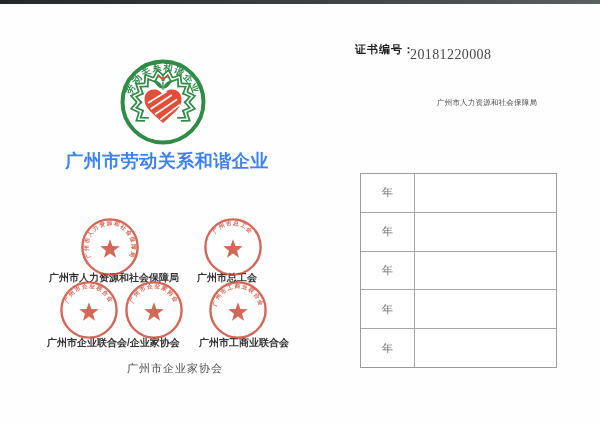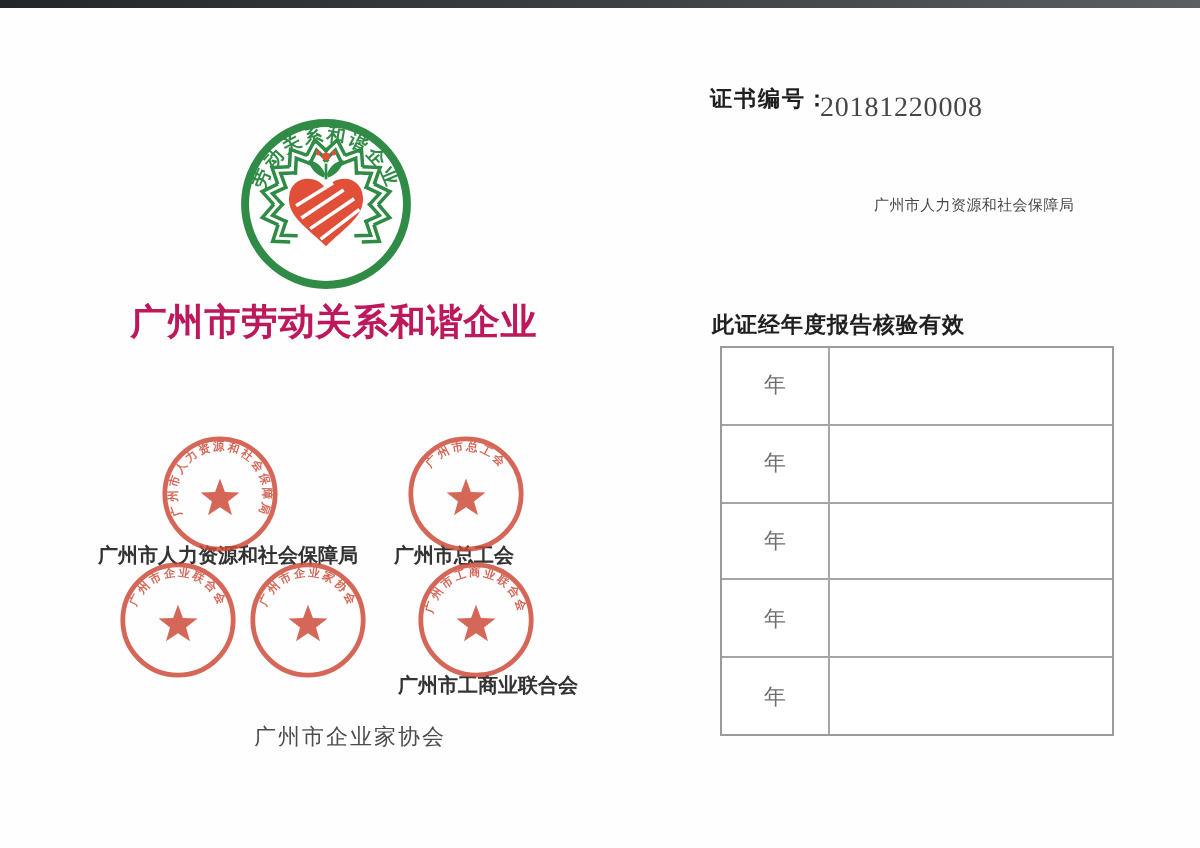--- a/index.html
+++ b/index.html
@@ -5,21 +5,21 @@
   html,body{margin:0;padding:0;background:#888;}
   .page{
     position:relative;width:600px;height:424px;background:#fefefe;
     font-family:"Liberation Sans","DejaVu Sans",sans-serif;overflow:hidden;
   }
   .scan-edge-top{position:absolute;left:0;top:0;width:600px;height:4px;
     background:linear-gradient(90deg,#23272b,#3d4246 55%,#5a5f63);}
   
   .emblem{position:absolute;left:119px;top:58px;width:88px;height:88px;}
   .title1{position:absolute;left:27px;top:149px;width:280px;text-align:center;
-    font-size:18px;font-weight:700;color:#be185d;letter-spacing:.5px;}
+    font-size:18px;font-weight:700;color:#3b82f6;letter-spacing:.5px;}
   .title2{position:absolute;left:27px;top:182px;width:280px;text-align:center;
     font-size:17px;font-weight:700;color:#404040;letter-spacing:2.5px;}
   .seal{position:absolute;width:60px;height:60px;z-index:3;}
   .seal-0{left:80px;top:217px;}
   .seal-1{left:203px;top:217px;}
   .seal-2{left:59px;top:280px;}
   .seal-3{left:124px;top:280px;}
   .seal-4{left:208px;top:280px;}
   .issuer-label{position:absolute;font-size:10px;font-weight:700;color:#333;
     letter-spacing:0;white-space:nowrap;z-index:2;}
@@ -94,20 +94,21 @@
       <circle cx="50" cy="23" r="2.2" fill="#e14f39"></circle>
       <circle cx="45.5" cy="21" r="1.4" fill="#e14f39"></circle>
       <circle cx="54.5" cy="21" r="1.4" fill="#e14f39"></circle>
     </g>
   </svg>
 
   <div class="title1">广州市劳动关系和谐企业</div>
 
   <div class="issuer-label lab-0">广州市人力资源和社会保障局</div>
   <div class="issuer-label lab-1">广州市总工会</div>
+  <div class="issuer-label lab-2">广州市企业联合会/企业家协会</div>
   <div class="issuer-label lab-3">广州市工商业联合会</div>
 
   <svg class="seal seal-0" viewBox="0 0 100 100">
     <g opacity="0.82">
       <circle cx="50" cy="50" r="46" fill="none" stroke="#cc4733" stroke-width="4"></circle>
       <polygon points="50,37 54.1,48.3 66.2,48.7 56.7,56.2 60,67.8 50,61 40,67.8 43.3,56.2 33.8,48.7 45.9,48.3" fill="#cc4733"></polygon>
       <path id="seal-arc-0" d="M 18,66 A 36,36 0 1 1 82,66" fill="none"></path>
       <text class="seal-text" fill="#cc4733" font-weight="bold" letter-spacing="2" text-anchor="middle" font-size="9.5">
         <textPath href="#seal-arc-0" startOffset="50%">广州市人力资源和社会保障局</textPath>
       </text>
@@ -152,21 +153,20 @@
         <textPath href="#seal-arc-4" startOffset="50%">广州市工商业联合会</textPath>
       </text>
     </g>
   </svg>
 
   <div class="issue-date">广州市企业家协会</div>
 
   <div class="field-label cert-no-label">证书编号：</div>
   <div class="field-value cert-no-value">20181220008</div>
   <div class="field-value holder-value">广州市人力资源和社会保障局</div>
-  <div class="verify-title">此证经年度报告核验有效</div>
 
   <div class="verify-table">
     <div class="verify-row">
       <div class="year-cell">年</div>
       <div class="sig-cell"></div>
     </div>
     <div class="verify-row">
       <div class="year-cell">年</div>
       <div class="sig-cell"></div>
     </div>

